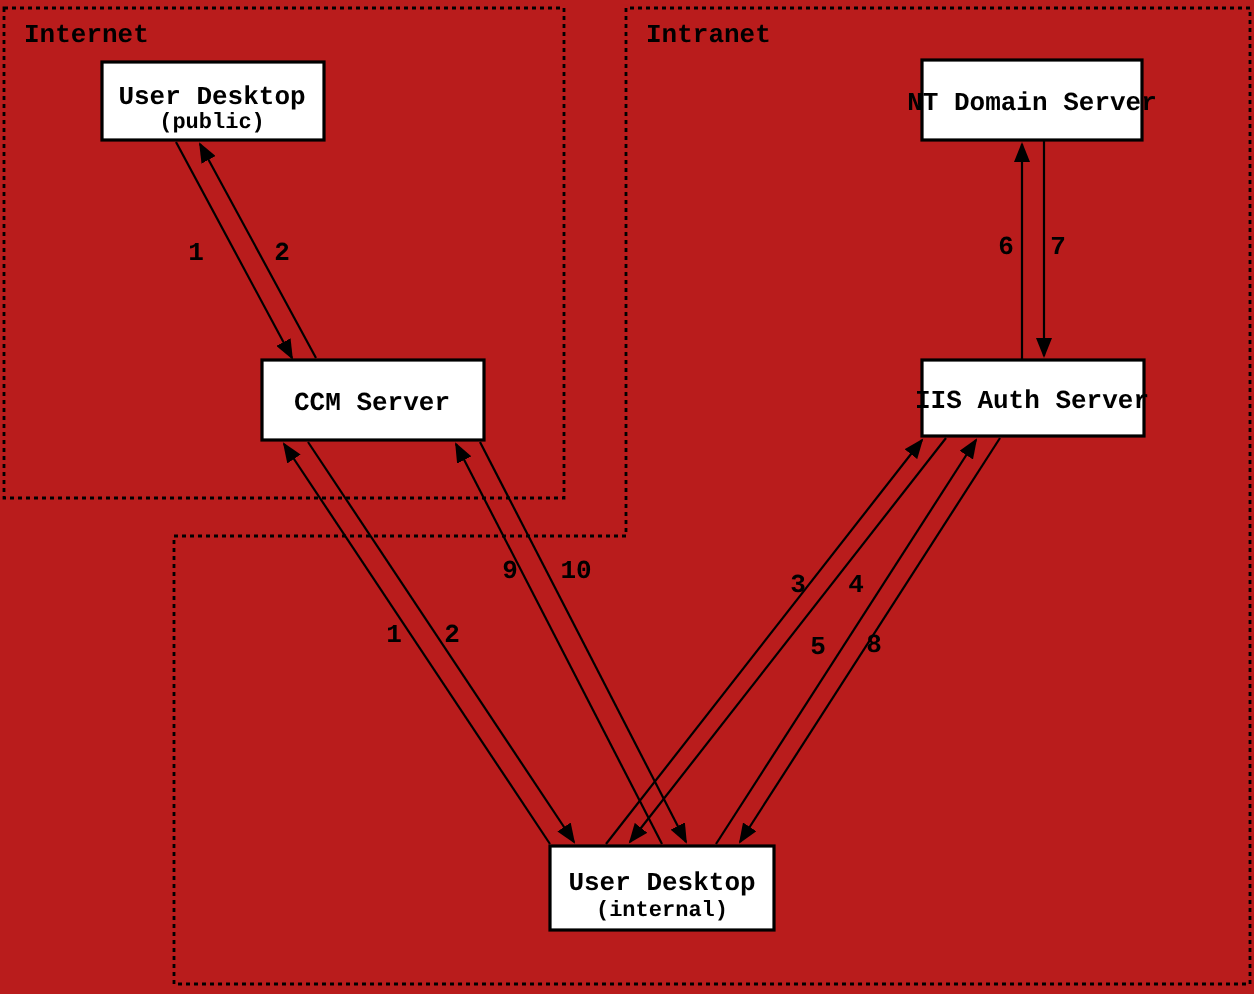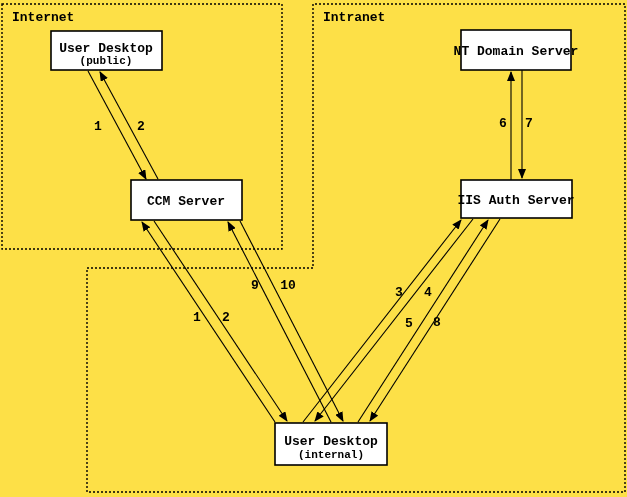--- a/index.html
+++ b/index.html
@@ -1,19 +1,19 @@
 <!DOCTYPE html>
 <html><head>
 <meta charset="utf-8">
 <style>
   html,body{margin:0;padding:0;background:#ffffff;}
   .diagram-wrap{
     position:relative;
     width:627px;height:497px;
-    background:#fde047;
+    background:#b91c1c;
     overflow:hidden;
     font-family:"Liberation Mono","DejaVu Sans Mono",monospace;
   }
   svg{display:block;}
   .region-border{fill:none;stroke:#000;stroke-width:1.4;stroke-dasharray:2 2;}
   .node-box{fill:#ffffff;stroke:#000;stroke-width:1.6;}
   .flow-line{stroke:#000;stroke-width:1.1;fill:none;}
   .box-title{
     font-family:"Liberation Mono","DejaVu Sans Mono",monospace;
     font-size:13px;font-weight:bold;fill:#000;text-anchor:middle;white-space:pre;

